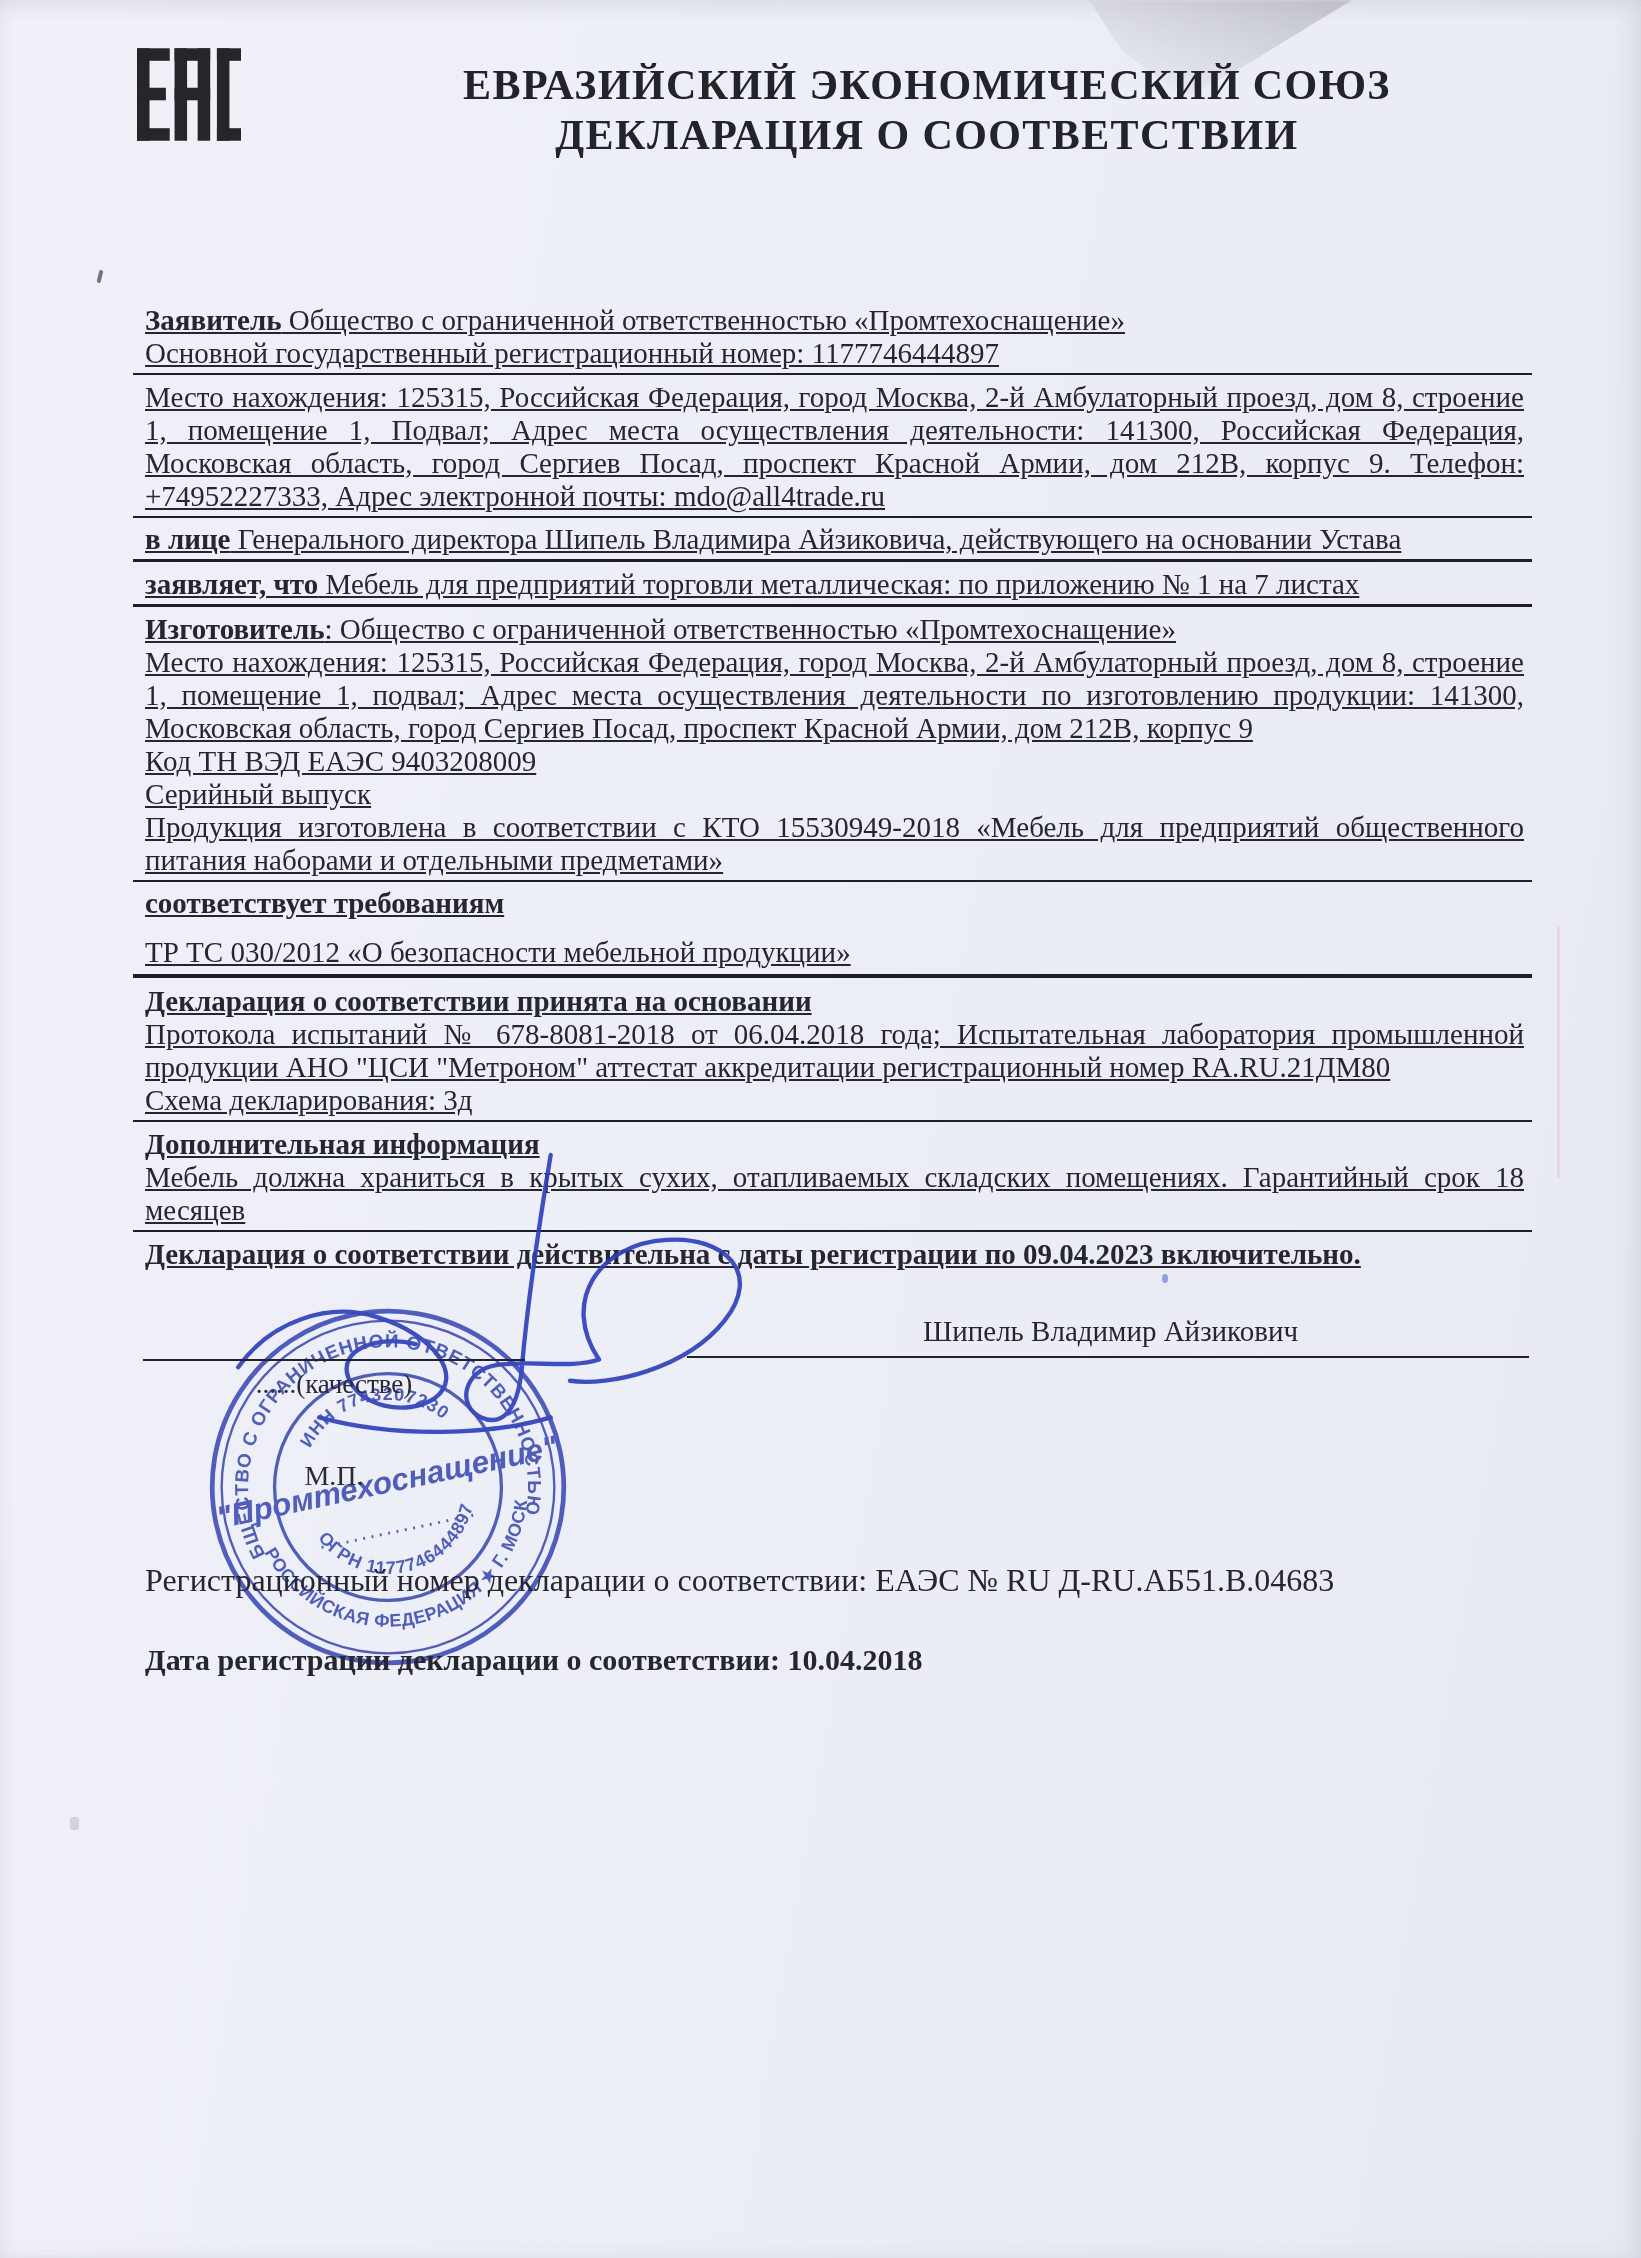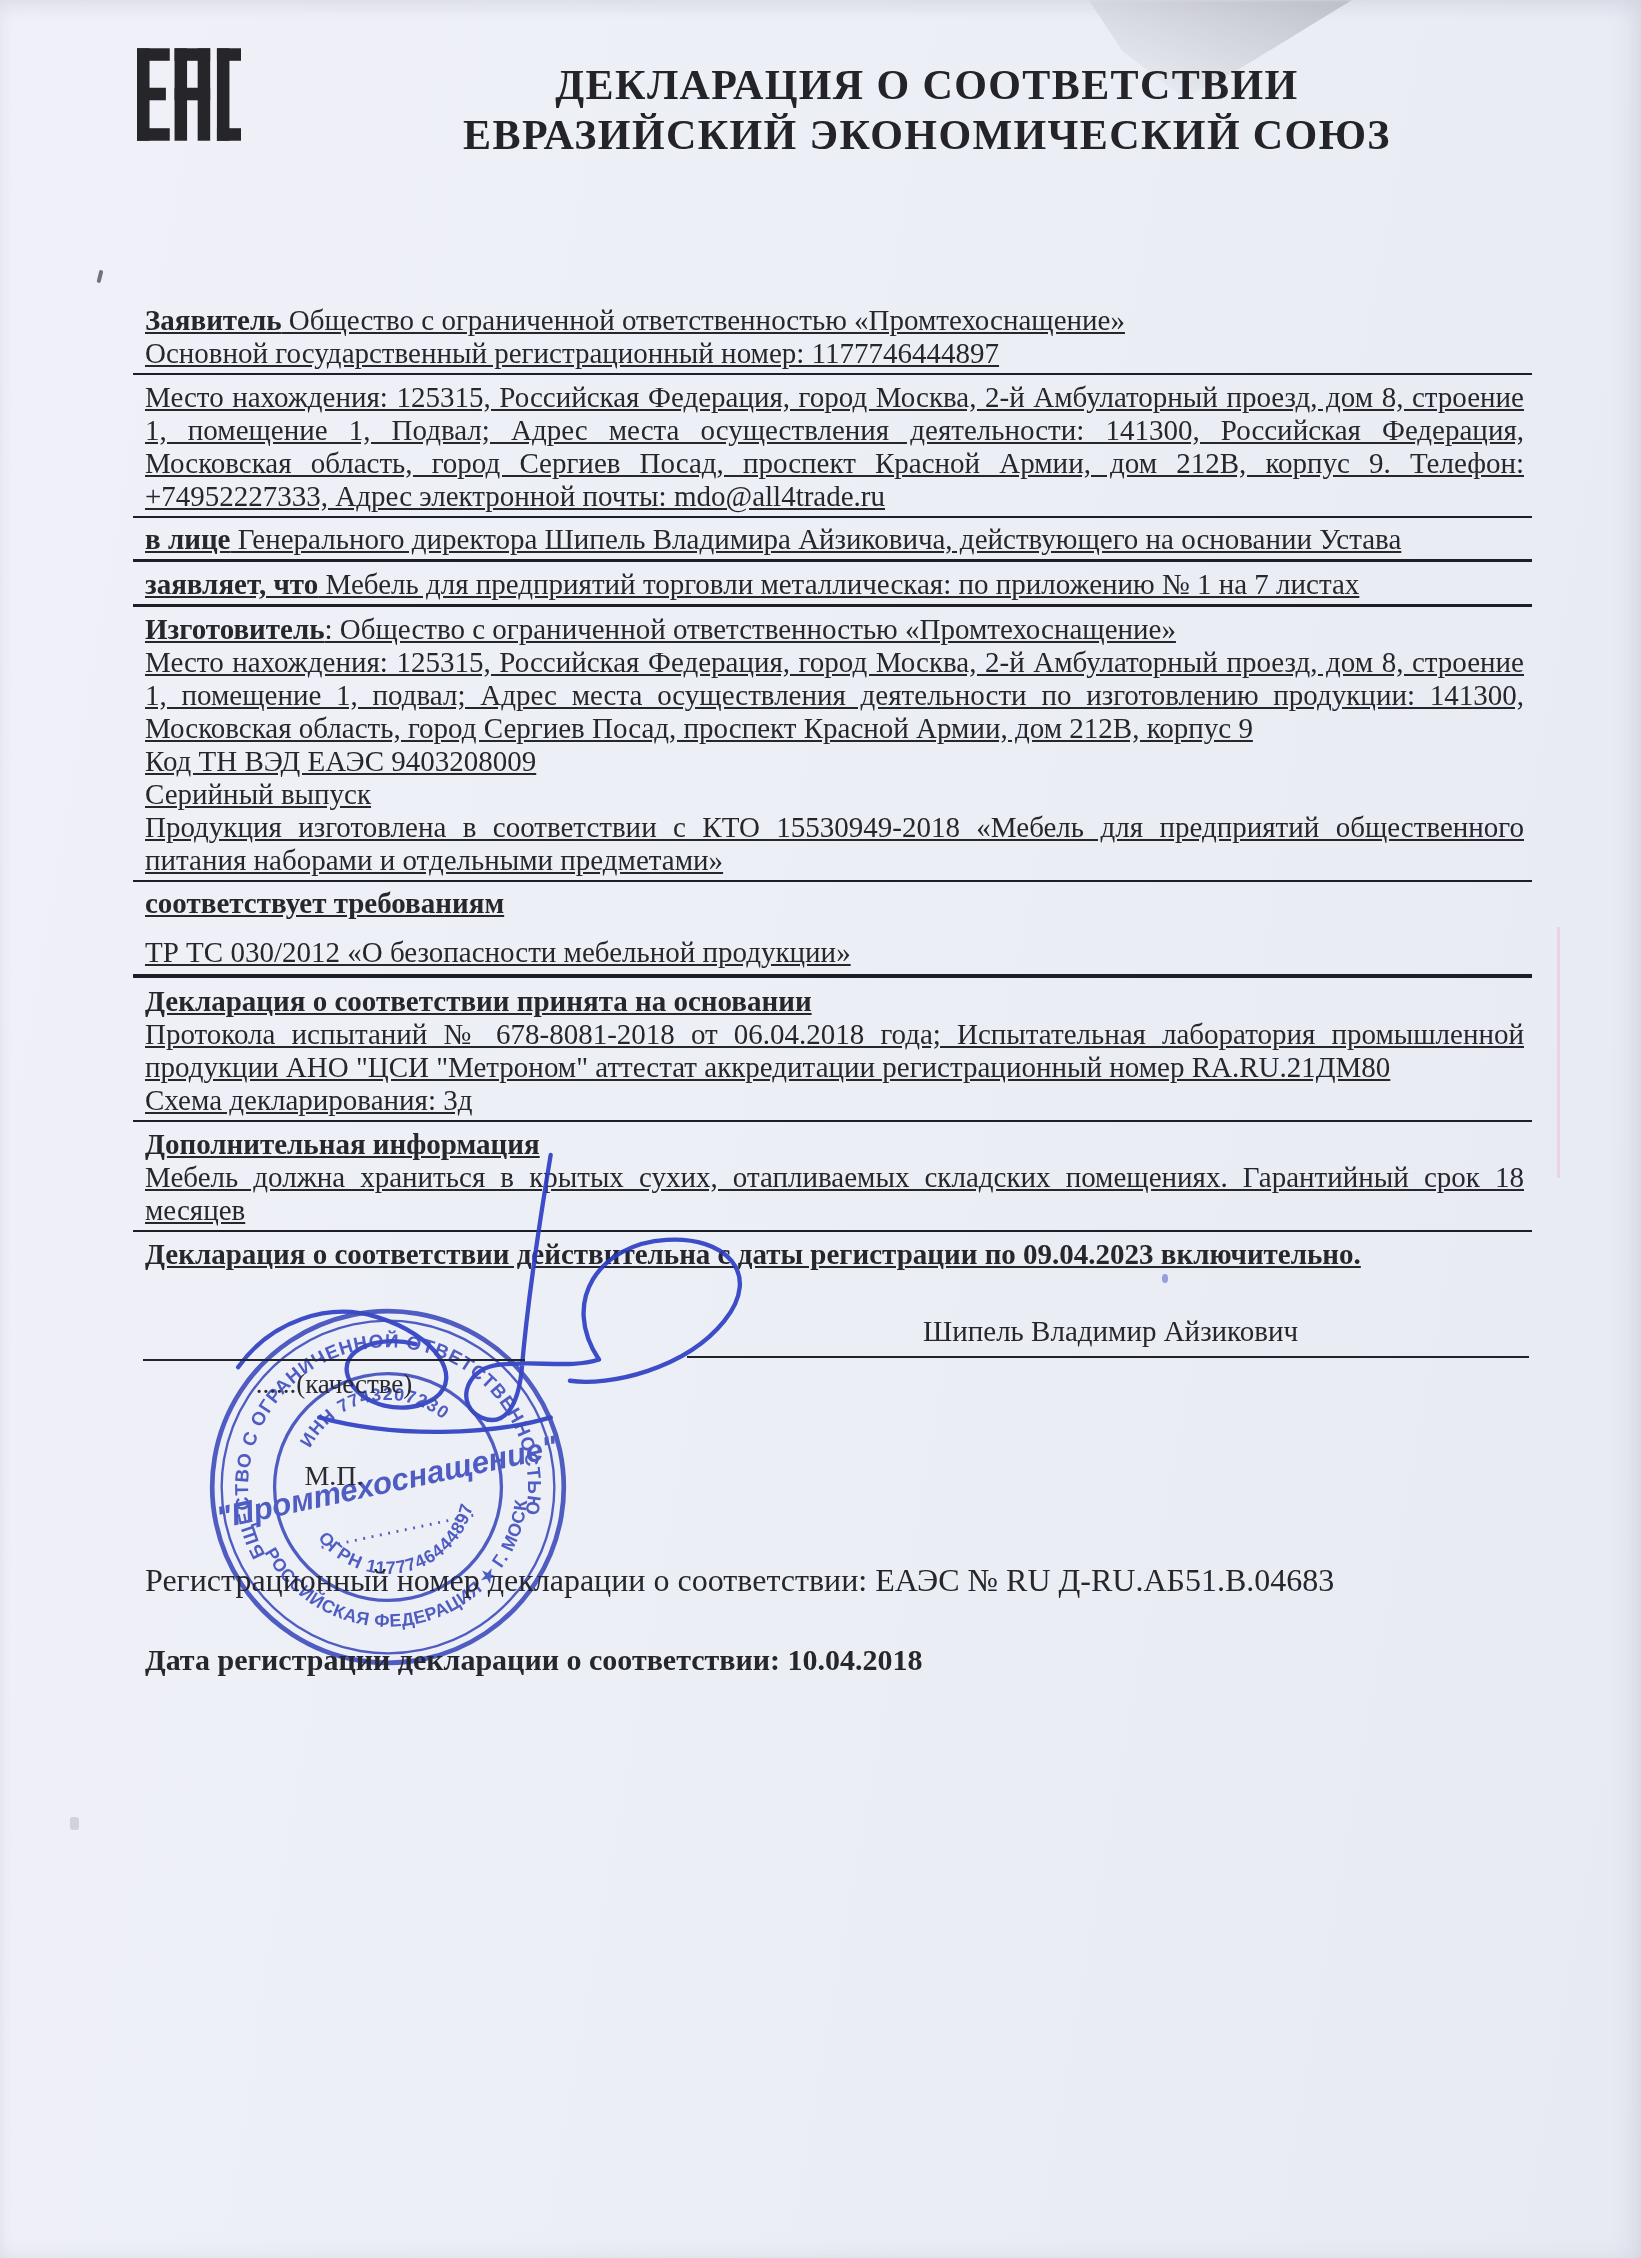--- a/index.html
+++ b/index.html
@@ -73,22 +73,22 @@
         <rect x="63" y="0" width="13" height="96"></rect>
       <rect x="39" y="0" width="37" height="13"></rect>
         <rect x="39" y="41" width="37" height="13"></rect>
       <rect x="83" y="0" width="13" height="96"></rect>
         <rect x="83" y="0" width="25" height="13"></rect>
       <rect x="83" y="83" width="25" height="13"></rect>
     </g>
   </svg>
 
   <div class="title">
+    <div>ЕВРАЗИЙСКИЙ ЭКОНОМИЧЕСКИЙ СОЮЗ</div>
     <div>ДЕКЛАРАЦИЯ О СООТВЕТСТВИИ</div>
-    <div>ЕВРАЗИЙСКИЙ ЭКОНОМИЧЕСКИЙ СОЮЗ</div>
   </div>
 
   <div class="content">
 
     <p><span class="b">Заявитель</span><span> Общество с ограниченной ответственностью «Промтехоснащение»</span></p>
     <p>Основной государственный регистрационный номер: 1177746444897</p>
     <div class="rule"></div>
 
     <p>Место нахождения: 125315, Российская Федерация, город Москва, 2-й Амбулаторный проезд, дом 8, строение 1, помещение 1, Подвал; Адрес места осуществления деятельности: 141300, Российская Федерация, Московская область, город Сергиев Посад, проспект Красной Армии, дом 212В, корпус 9. Телефон: +74952227333, Адрес электронной почты: mdo@all4trade.ru</p>
     <div class="rule"></div>

